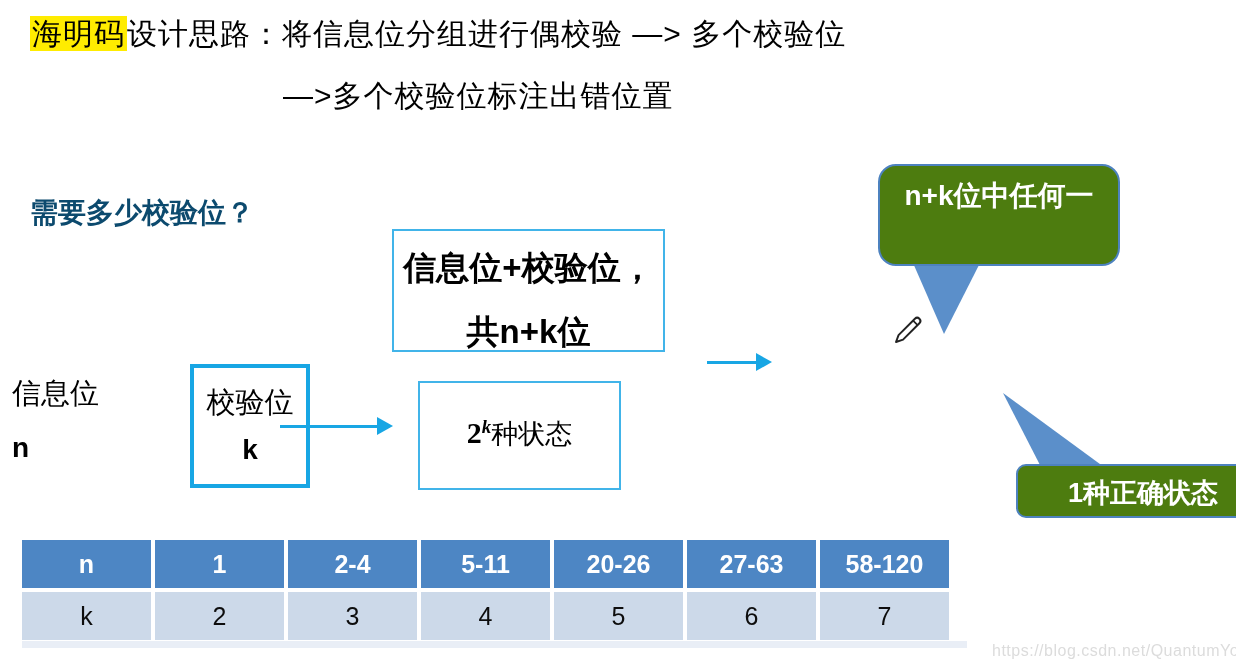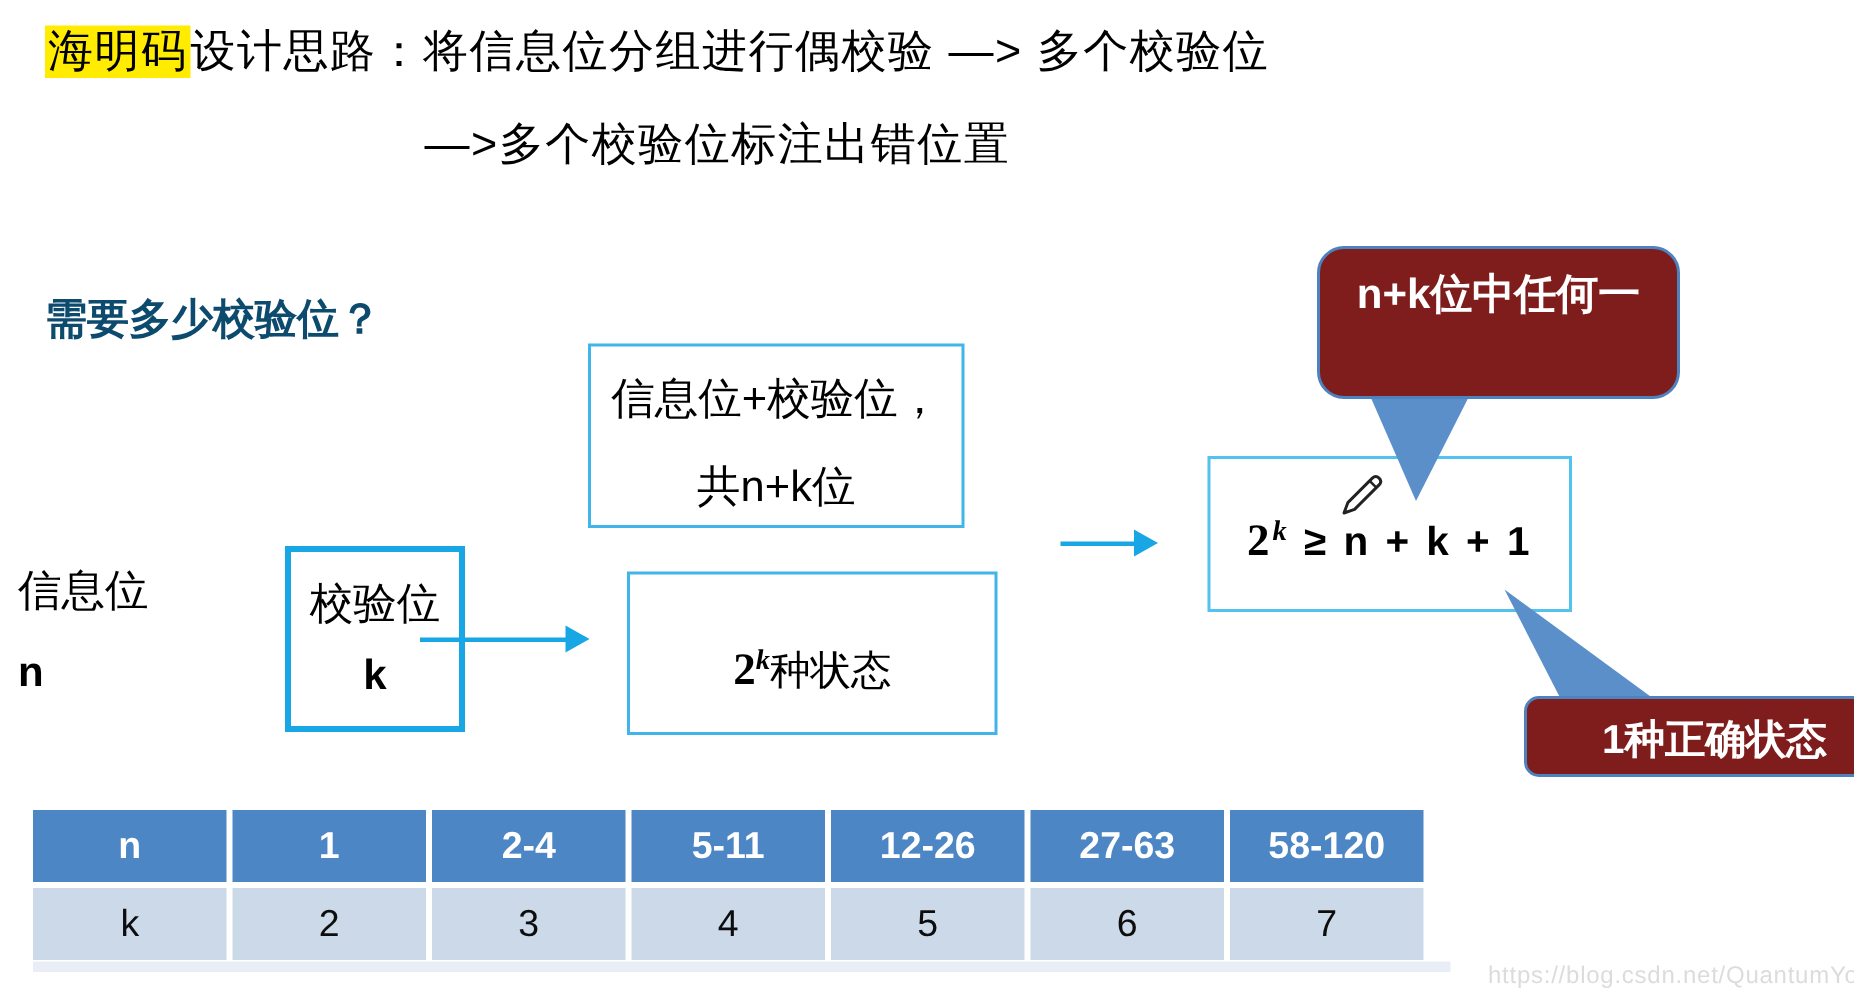--- a/index.html
+++ b/index.html
@@ -29,33 +29,33 @@
   
   .arrow-line{background:#18a6e4;height:3px;}
   .a1{left:280px;top:425px;width:98px;}
   .a2{left:707px;top:361px;width:50px;}
   .arrow-head{width:0;height:0;border-top:9px solid transparent;border-bottom:9px solid transparent;border-left:16px solid #18a6e4;}
   .a1h{left:377px;top:417px;}
   .a2h{left:756px;top:353px;}
 
   
   .thinbox{box-sizing:border-box;border:2px solid #41b4e9;text-align:center;}
-  .box1{left:392px;top:229px;width:251px;height:123px;font-size:29px;padding-top:15px;}
+  .box1{left:392px;top:229px;width:273px;height:123px;font-size:33px;padding-top:15px;font-weight:bold;}
   .box1 .l2{margin-top:19px;}
-  .box2{left:418px;top:381px;width:247px;height:109px;font-size:27px;padding-top:46px;}
+  .box2{left:418px;top:381px;width:203px;height:109px;font-size:27px;padding-top:33px;}
   .formula-box{left:805px;top:304px;width:243px;height:104px;border-color:#54c2ee;
     font-size:27px;font-weight:700;letter-spacing:2px;padding-top:38px;}
 
   
   .math-base{font-family:"Liberation Serif",serif;font-weight:700;font-size:30px;}
   .math-exp{font-family:"Liberation Serif",serif;font-style:italic;font-weight:700;font-size:19px;
     position:relative;top:-0.55em;}
 
   
-  .bubble{background:#7f1d1d;border:2px solid #4d82bf;box-sizing:border-box;color:#fff;
+  .bubble{background:#4d7c0f;border:2px solid #4d82bf;box-sizing:border-box;color:#fff;
     font-weight:700;text-align:center;}
   .bubble-top{left:878px;top:164px;width:242px;height:102px;border-radius:18px;
     font-size:28px;line-height:1.42;padding-top:10px;}
   .bubble-bottom{left:1016px;top:464px;width:254px;height:54px;border-radius:10px;
     font-size:27px;padding-top:9px;}
   .tail-top{left:905px;top:258px;}
   .tail-bottom{left:995px;top:388px;}
   .pencil{left:890px;top:312px;}
 
   
@@ -94,23 +94,20 @@
     <div class="l2">共n+k位</div>
   </div>
 
   <div class="abs thinbox box2">
     <span class="math-base">2</span><span class="math-exp">k</span><span>种状态</span>
   </div>
 
   <div class="abs arrow-line a2"></div>
   <div class="abs arrow-head a2h"></div>
 
-  <div class="abs thinbox formula-box">
-    <span class="math-base">2</span><span class="math-exp">k</span><span> ≥ n + k + 1</span>
-  </div>
 
   <svg class="abs pencil" width="36" height="36" viewBox="0 0 24 24">
     <path d="M4 20 L5.7 15.4 L16.6 4.5 Q18.1 3 19.6 4.5 Q21.1 6 19.6 7.5 L8.7 18.4 Z" fill="#ffffff" stroke="#222222" stroke-width="1.3" stroke-linejoin="round"></path>
     <line x1="15.4" y1="5.7" x2="18.4" y2="8.7" stroke="#222222" stroke-width="1.1"></line>
   </svg>
 
   <svg class="abs tail-top" width="85" height="80" viewBox="0 0 85 80">
     <polygon points="8,5 75,5 39,76" fill="#5b8fca"></polygon>
   </svg>
   <div class="abs bubble bubble-top">
@@ -122,21 +119,21 @@
   </svg>
   <div class="abs bubble bubble-bottom">1种正确状态</div>
 
   <table class="ktable">
     <tbody>
         <tr>
       <th>n</th>
       <th>1</th>
       <th>2-4</th>
       <th>5-11</th>
-      <th>12-26</th>
+      <th>20-26</th>
       <th>27-63</th>
       <th>58-120</th>
     </tr>
     <tr>
       <td>k</td>
       <td>2</td>
       <td>3</td>
       <td>4</td>
       <td>5</td>
       <td>6</td>

